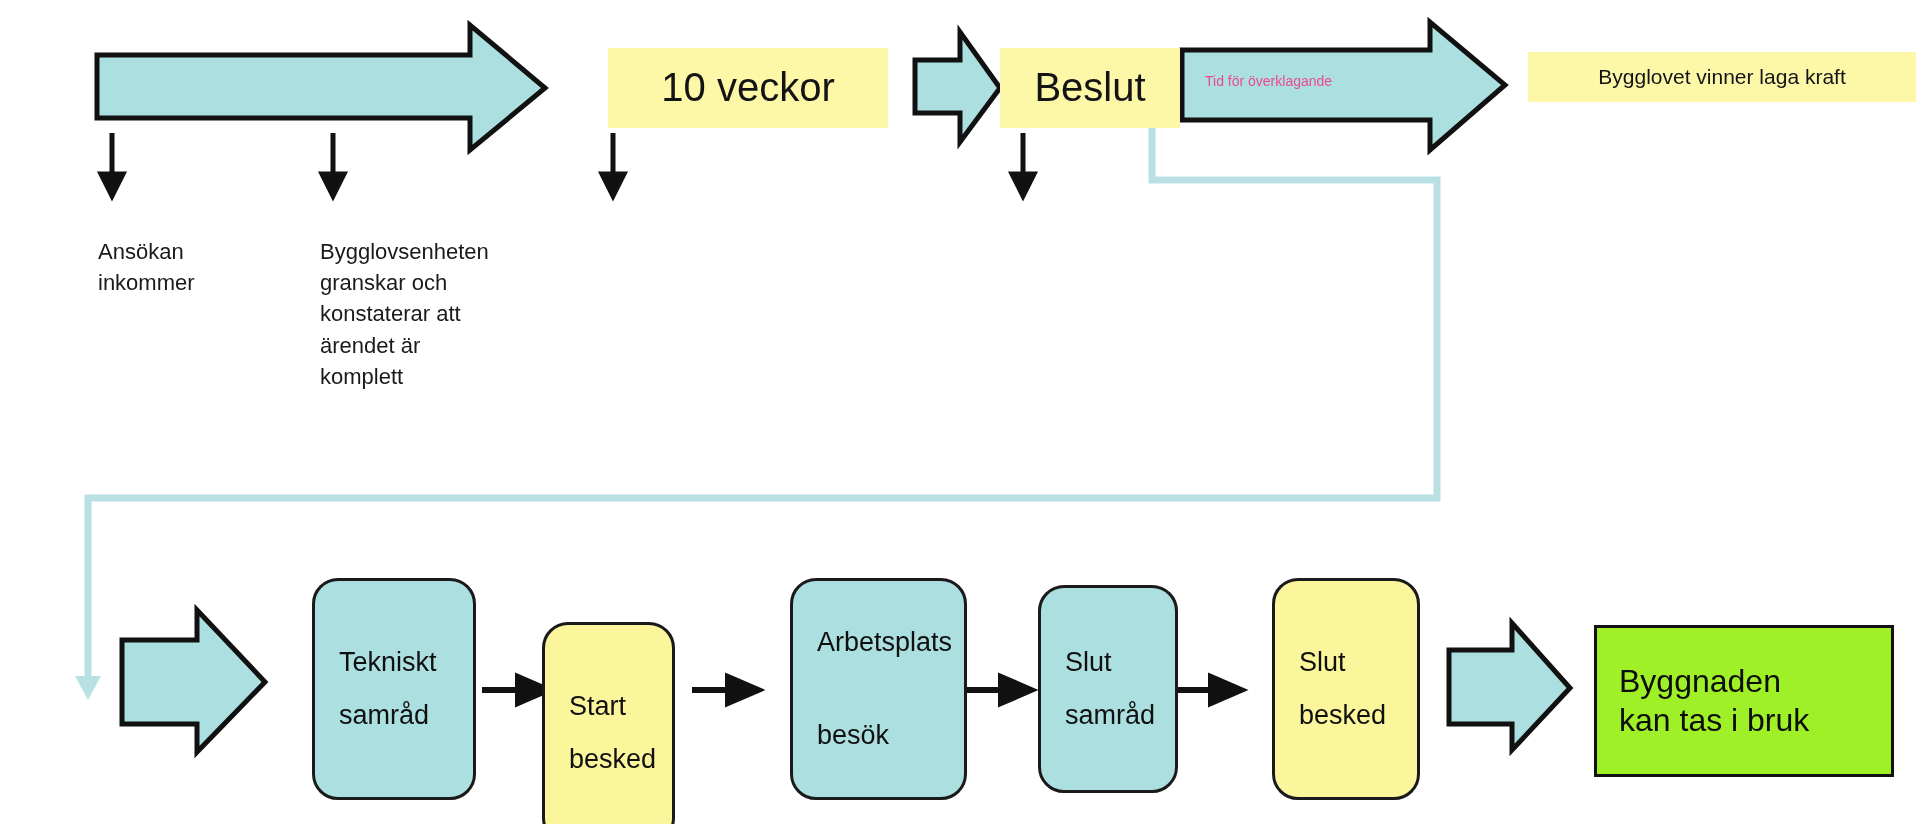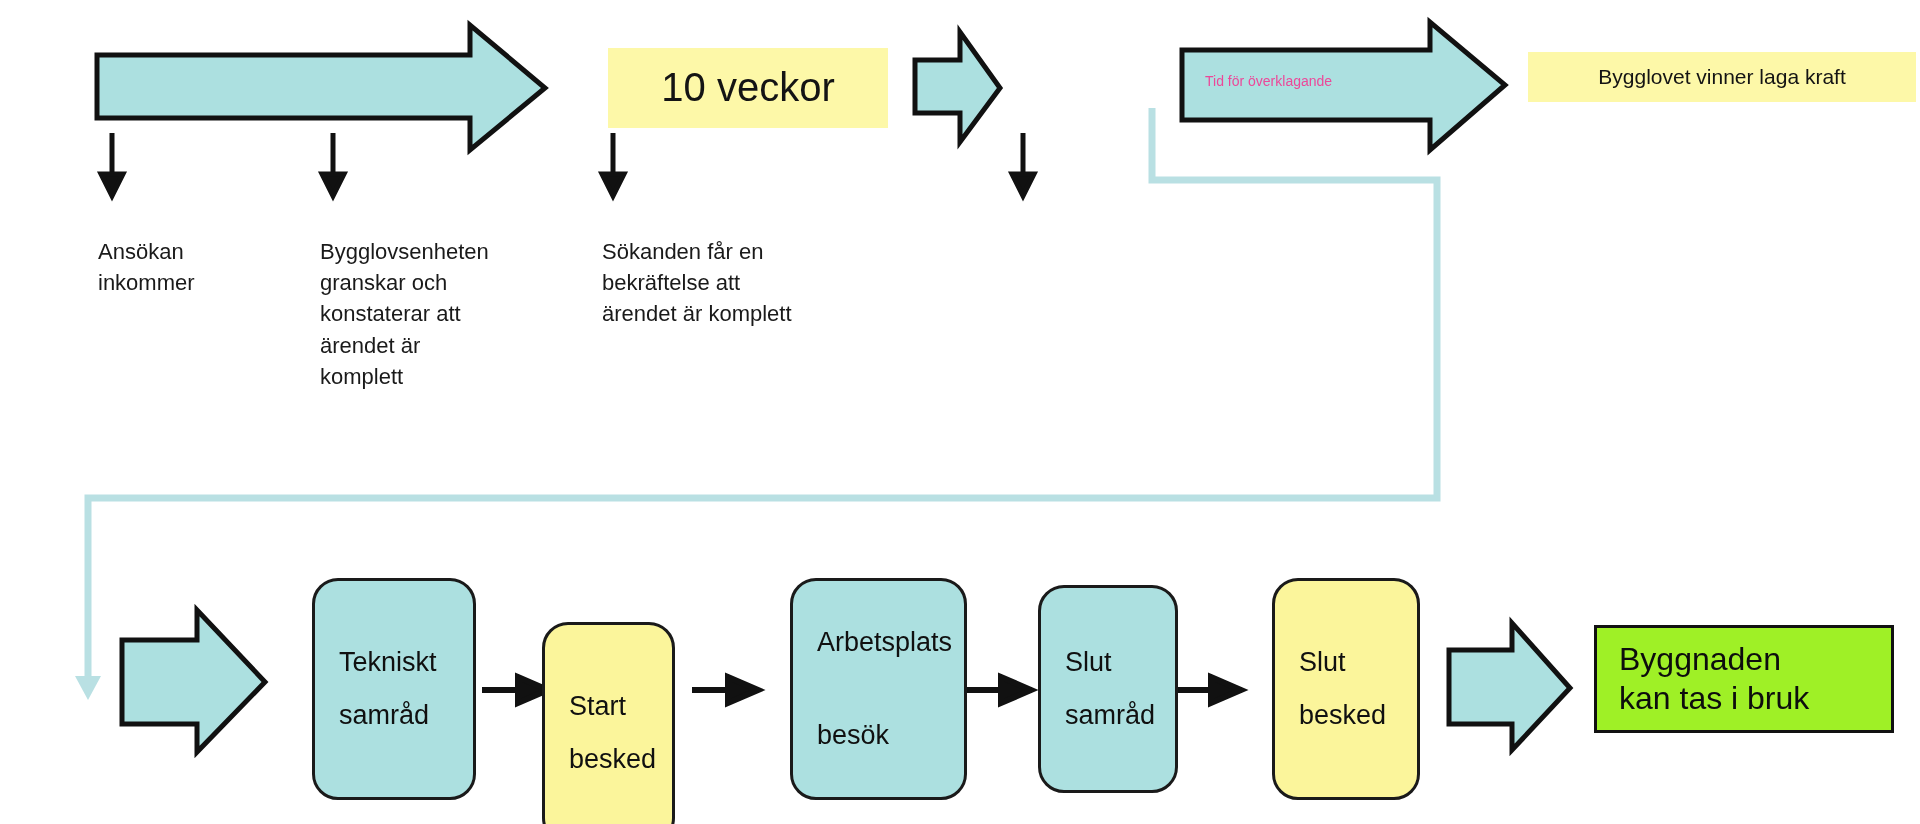--- a/index.html
+++ b/index.html
@@ -129,37 +129,35 @@
         <polygon points="1001,677 1031,690 1001,703"></polygon>
       <line x1="1175" y1="690" x2="1213" y2="690"></line>
         <polygon points="1211,677 1241,690 1211,703"></polygon>
     </g>
 
     <polygon points="1449,650 1512,650 1512,623 1570,688 1512,750 1512,724 1449,724" fill="#ace0e0" stroke="#111111" stroke-width="5" stroke-linejoin="miter"></polygon>
   </svg>
 
   <div class="abs ybox big" style="left:608px; top:48px; width:280px; height:80px;">10 veckor</div>
 
+  <div class="abs ybox big" style="left:1000px; top:48px; width:180px; height:80px;">Beslut</div>
 
   <div class="abs tidlabel" style="left:1205px; top:73px;">Tid för överklagande</div>
 
   <div class="abs note" style="left:98px; top:236px; width:200px;">Ansökan
 inkommer</div>
 
   <div class="abs ybox small" style="left:1528px; top:52px; width:388px; height:50px;">Bygglovet vinner laga kraft</div>
 
   <div class="abs note" style="left:320px; top:236px; width:240px;">Bygglovsenheten
 granskar och
 konstaterar att
 ärendet är
 komplett</div>
 
-  <div class="abs note" style="left:602px; top:236px; width:270px;">Sökanden får en
-bekräftelse att
-ärendet är komplett</div>
 
 
   <div class="abs pbox cyan" style="left:312px; top:578px; width:164px; height:222px;">
     <span class="l1">Tekniskt</span>
     <span class="l2">samråd</span>
   </div>
 
   <div class="abs pbox yellow" style="left:542px; top:578px; width:133px; height:222px;margin-top:44px;">
     <span class="l1">Start</span>
     <span class="l2">besked</span>
@@ -173,20 +171,20 @@
   <div class="abs pbox cyan" style="left:1038px; top:585px; width:140px; height:208px;">
     <span class="l1">Slut</span>
     <span class="l2">samråd</span>
   </div>
 
   <div class="abs pbox yellow" style="left:1272px; top:578px; width:148px; height:222px;">
     <span class="l1">Slut</span>
     <span class="l2">besked</span>
   </div>
 
-  <div class="abs greenbox" style="left:1594px; top:625px; width:300px; height:108px;">
+  <div class="abs greenbox" style="left:1594px; top:625px; width:300px; height:152px;">
     <div>
       <div>Byggnaden</div>
       <div>kan tas i bruk</div>
     </div>
   </div>
 
 </div>
 
 </body></html>

